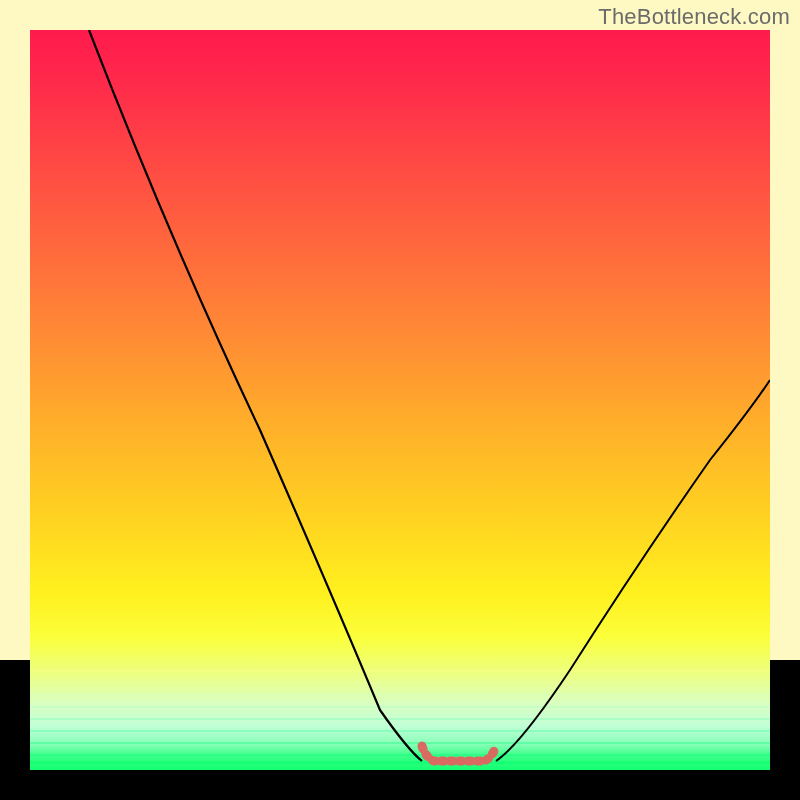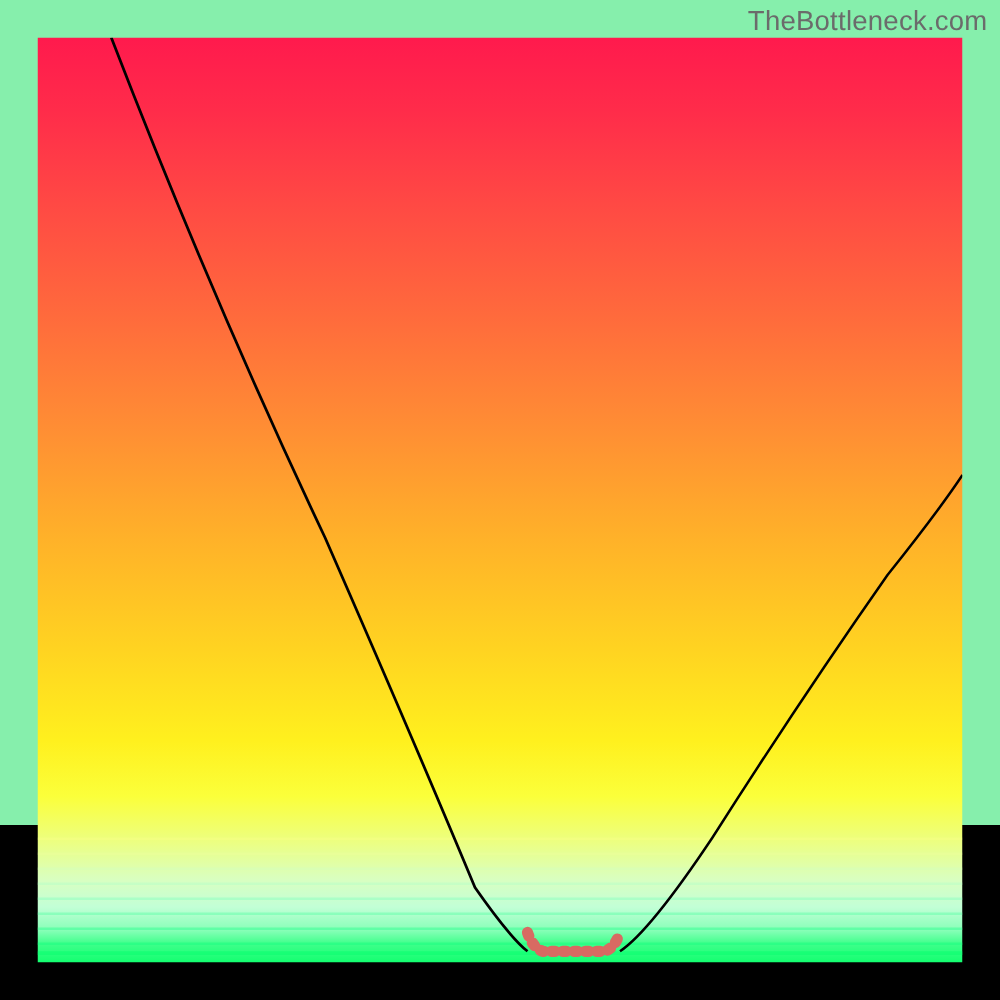--- a/index.html
+++ b/index.html
@@ -8,21 +8,21 @@
     width: 800px;
     height: 800px;
     background: #000;
     overflow: hidden;
     font-family: Arial, Helvetica, sans-serif;
   }
   .frame {
     position: relative;
     width: 800px;
     height: 660px;
-    background: #86efac;
+    background: #fef9c3;
   }
   .watermark {
     position: absolute;
     top: 4px;
     right: 10px;
     color: #6b6b6b;
     font-size: 22px;
     font-weight: 500;
     letter-spacing: 0.2px;
     z-index: 10;

